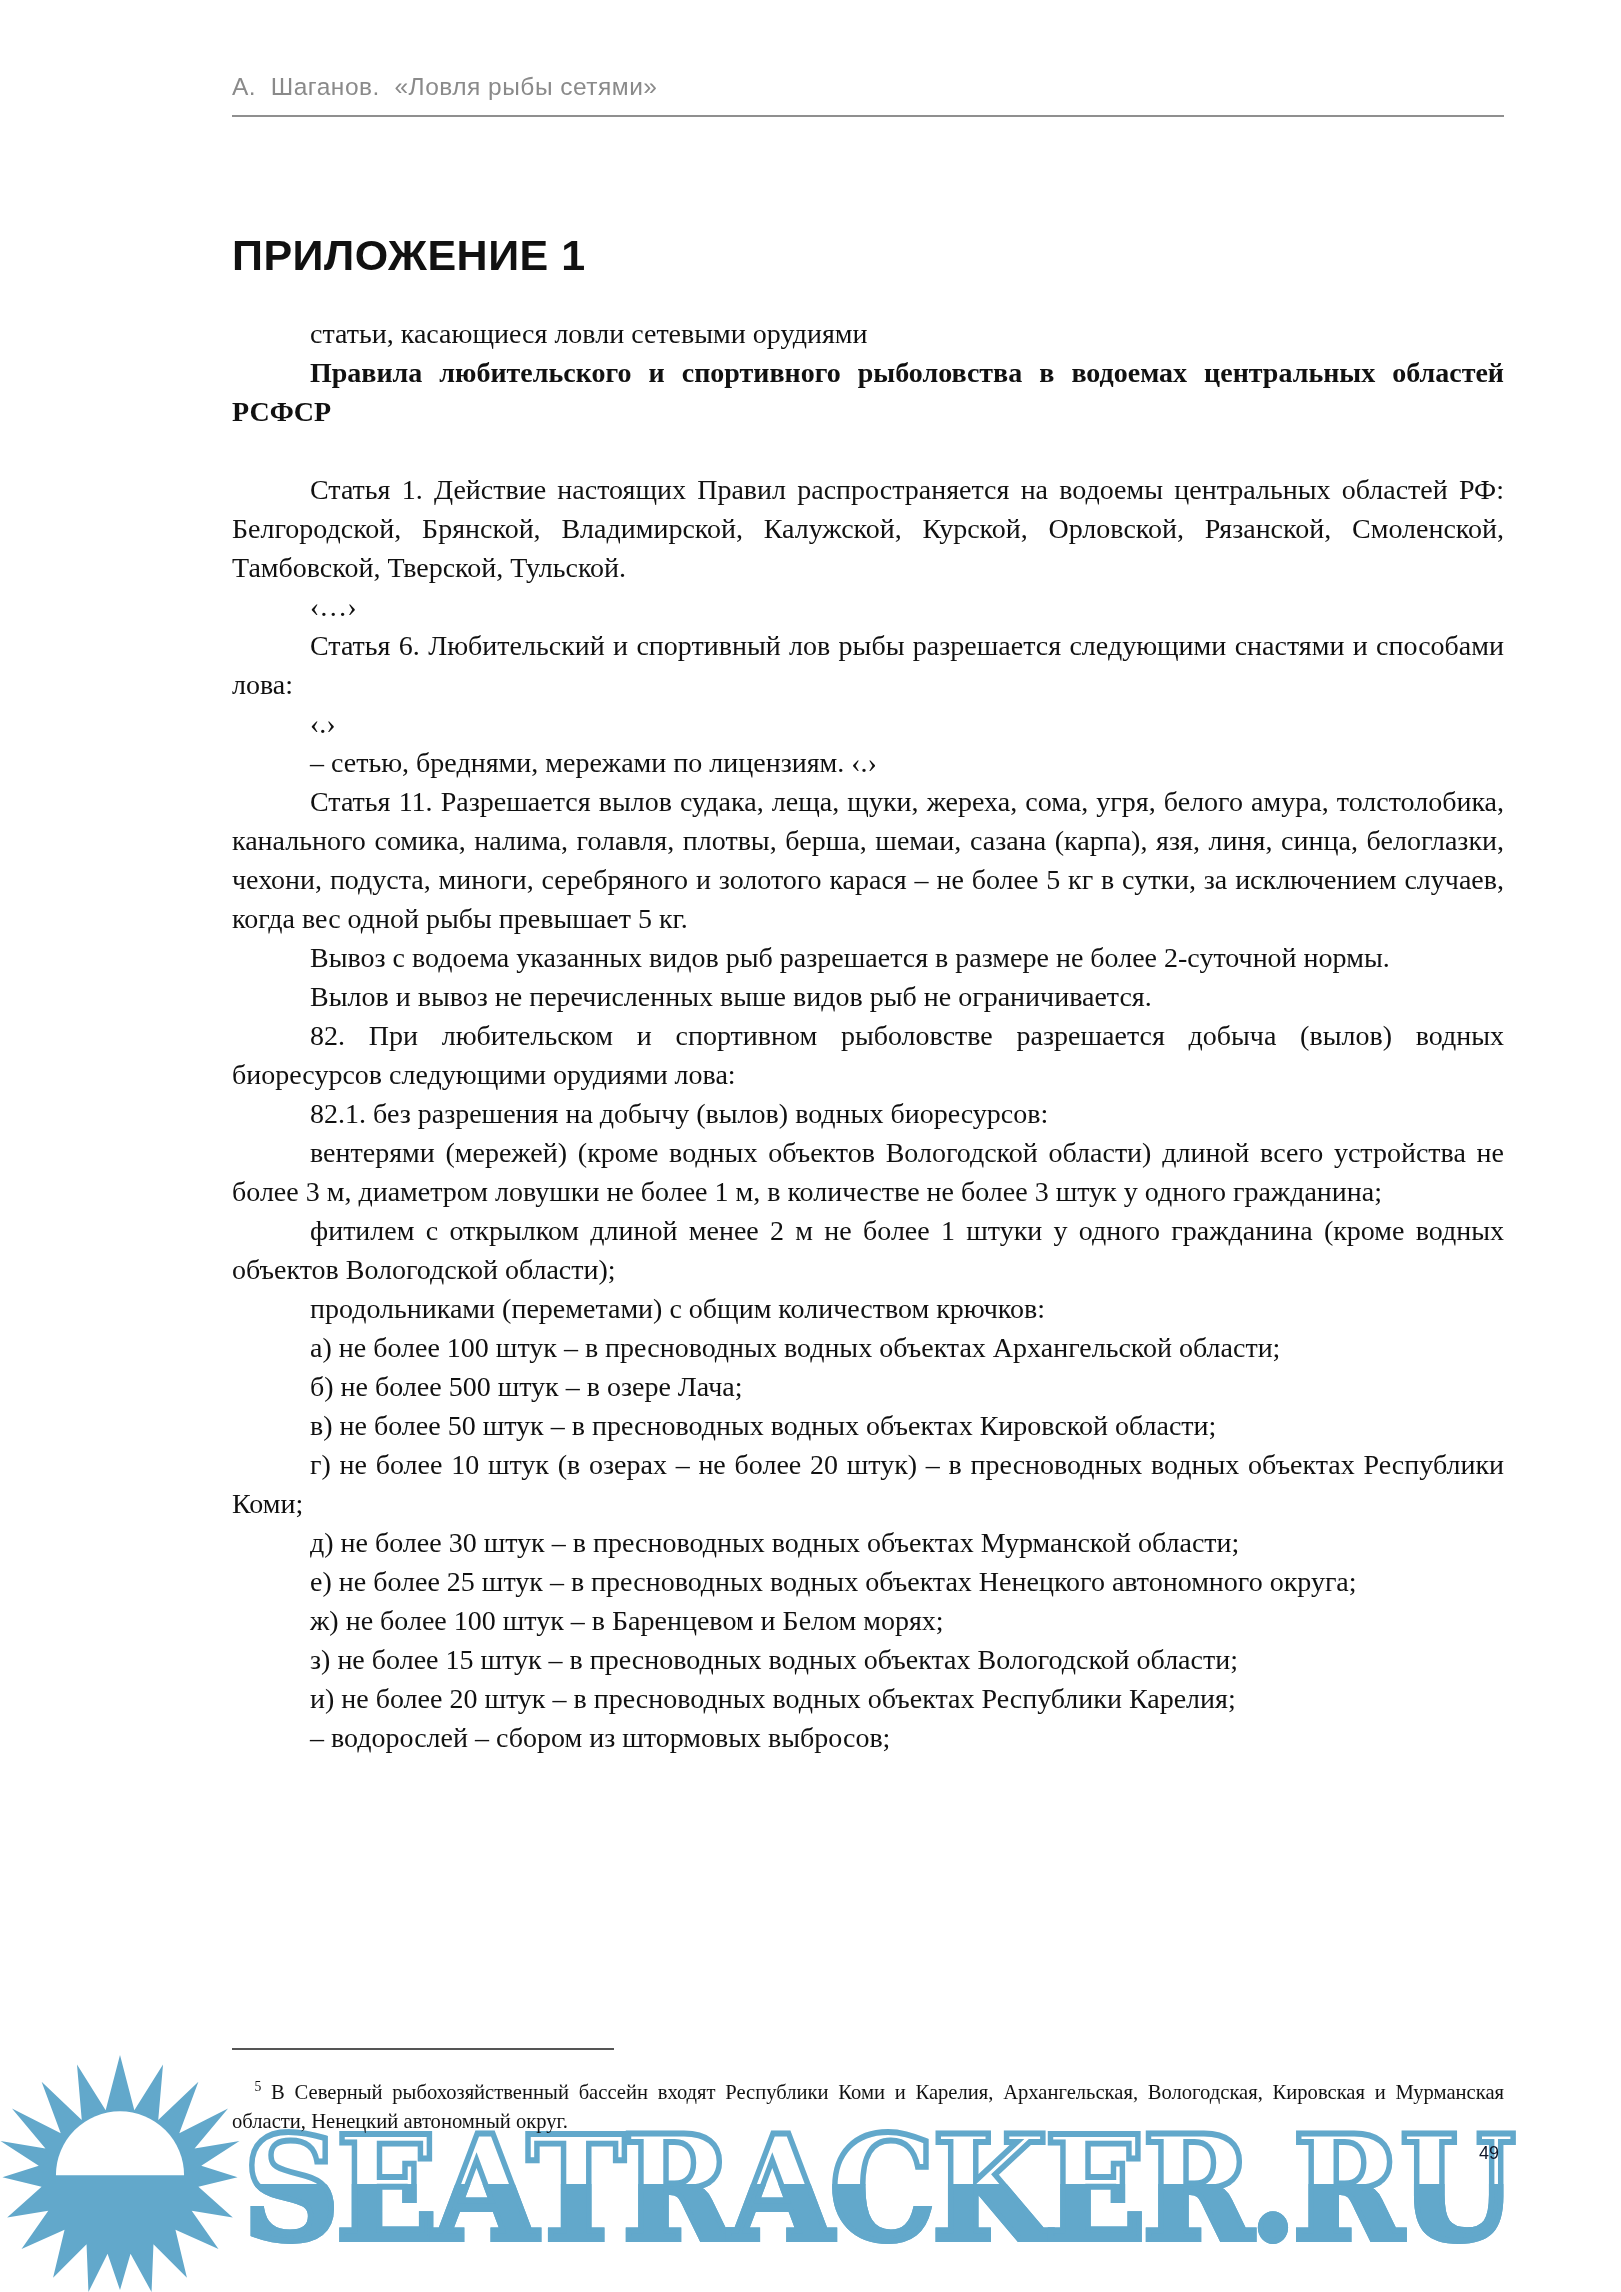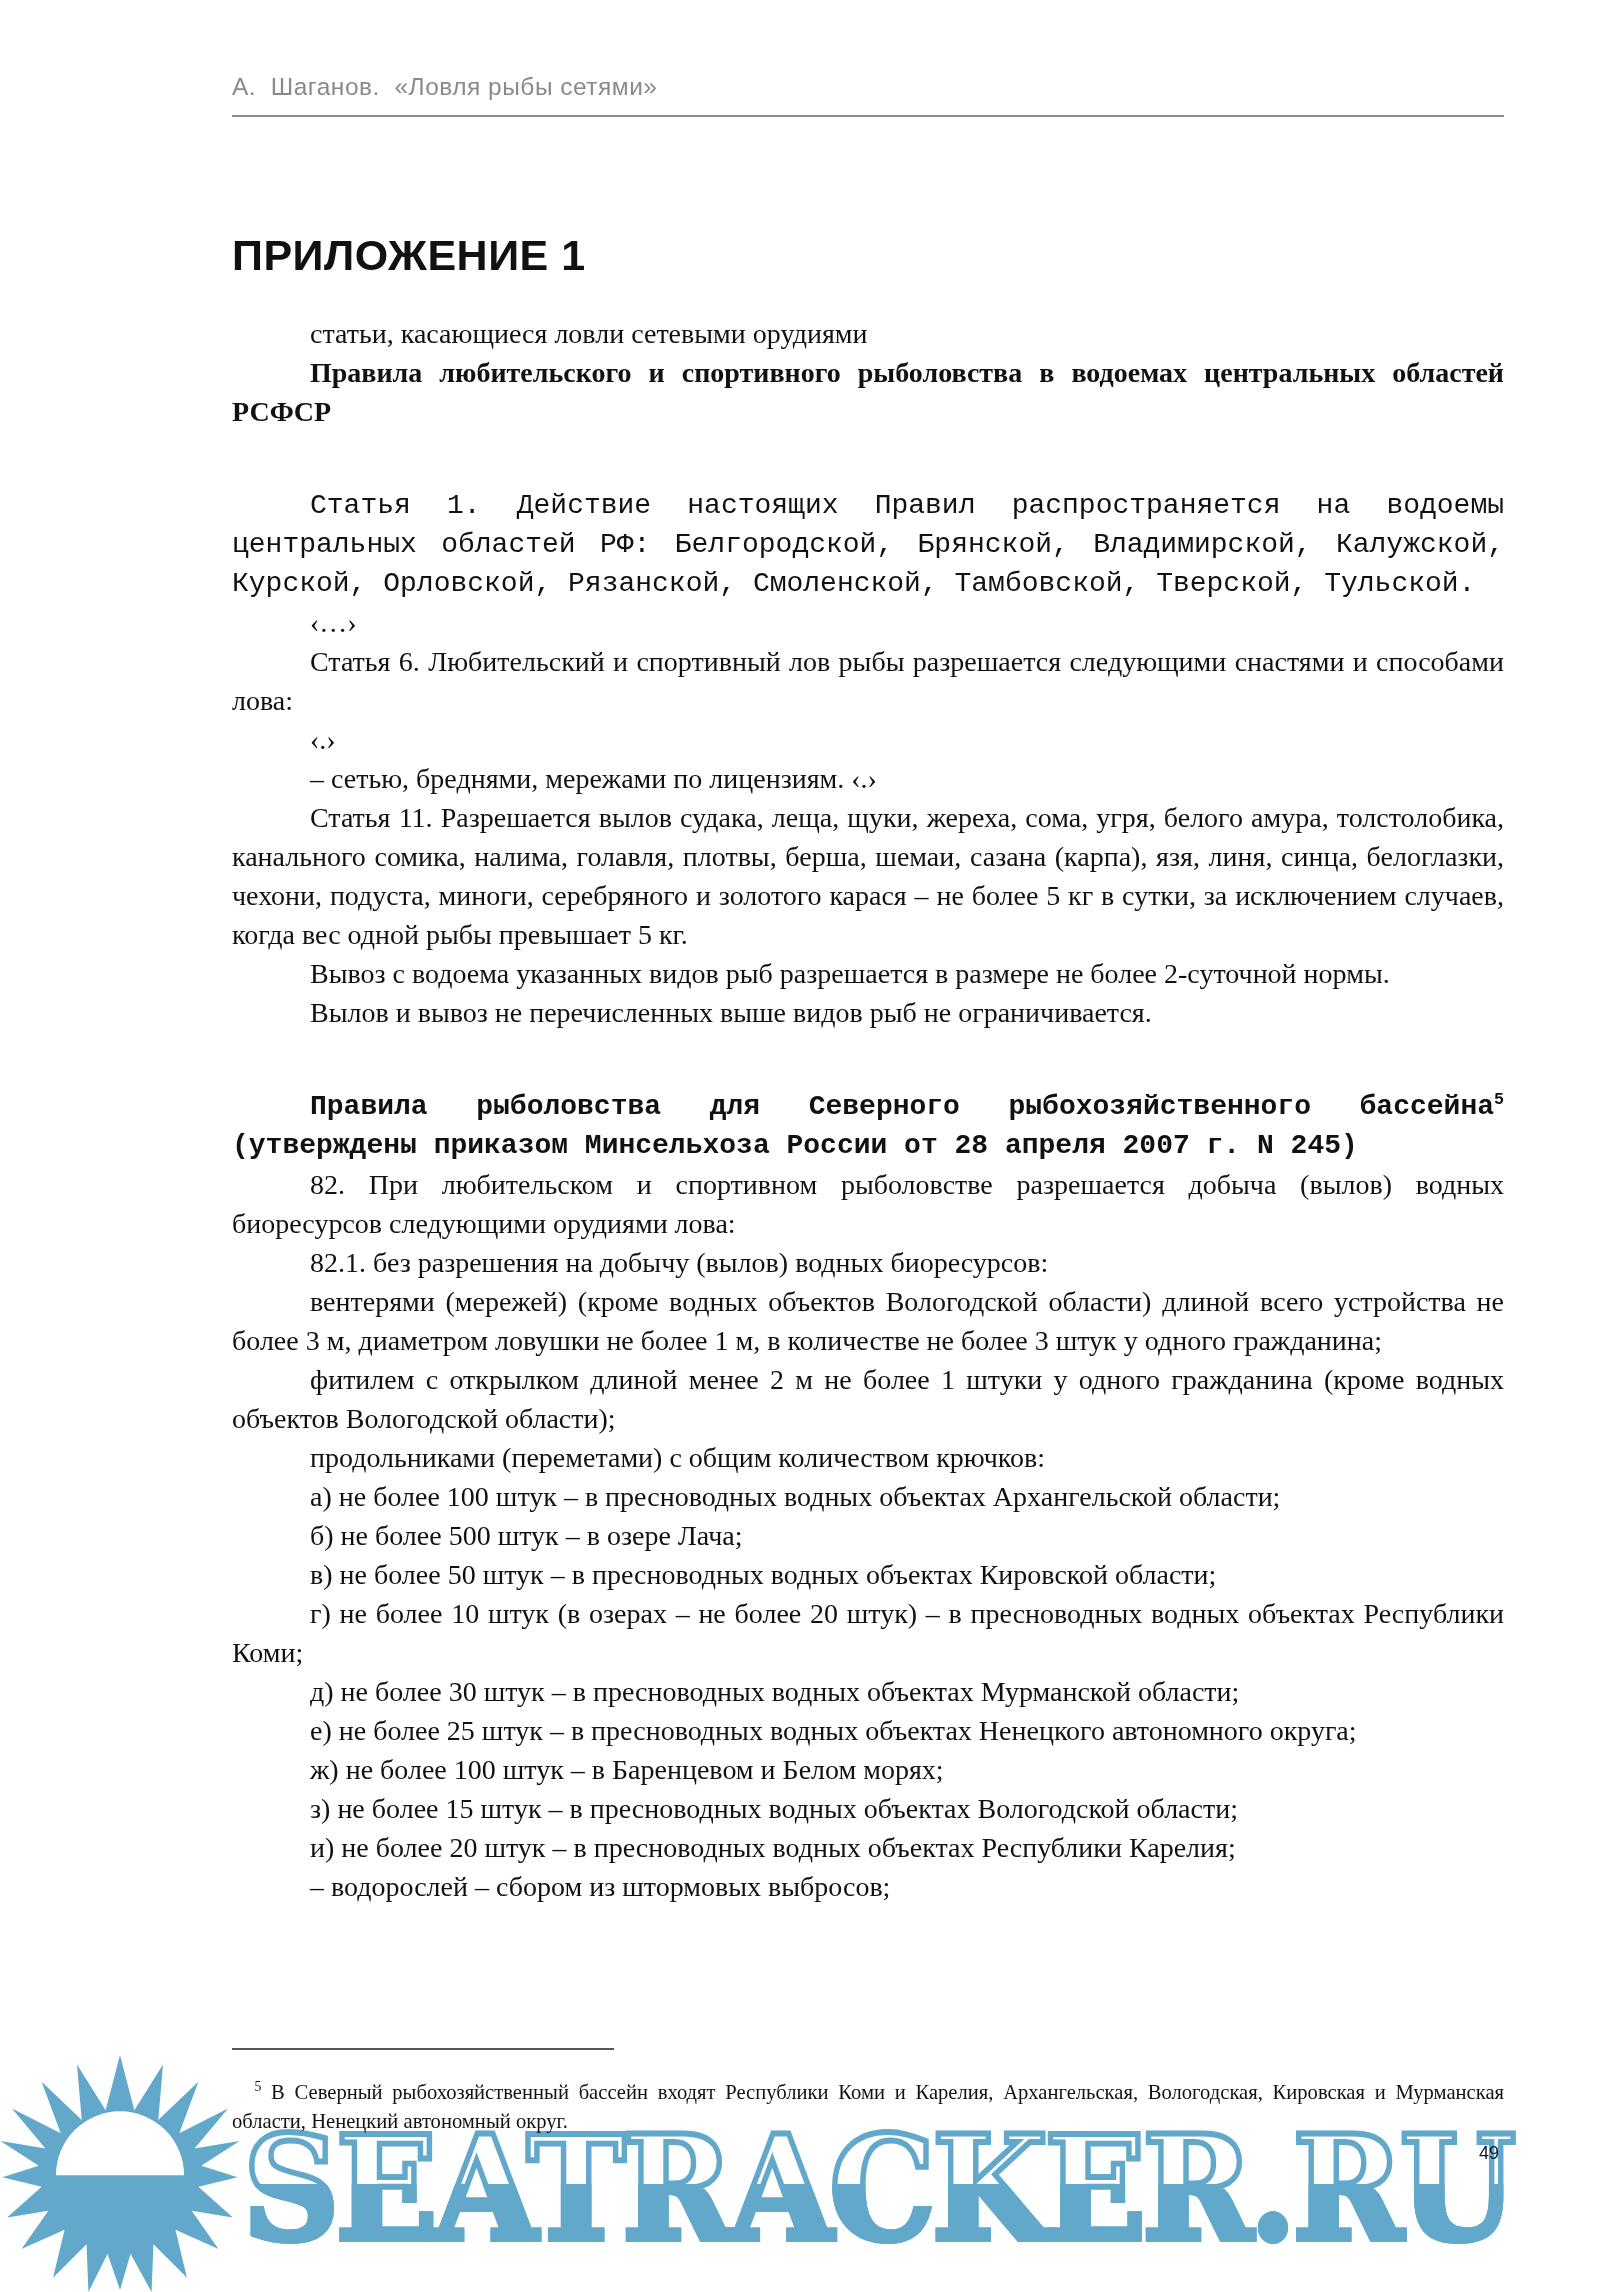--- a/index.html
+++ b/index.html
@@ -58,21 +58,21 @@
       font-size: 28px;
       line-height: 39px;
       color: #111;
       text-align: justify;
     }
     .body-text p {
       margin: 0;
       text-indent: 78px;
     }
     .body-text p.bold { font-weight: bold; }
-    .body-text p.gap-before { margin-top: 55px; font-family: Liberation Mono, monospace; }
+    .body-text p.gap-before { margin-top: 39px; }
     .body-text sup {
       font-size: 16.7px;
       line-height: 0;
       vertical-align: super;
     }
     .footnote-rule {
       position: absolute;
       left: 232px;
       top: 2048px;
       width: 382px;
@@ -152,21 +152,20 @@
     <p class="bold">Правила любительского и спортивного рыболовства в водоемах центральных областей РСФСР</p>
     <p class="gap-before">Статья 1. Действие настоящих Правил распространяется на водоемы центральных областей РФ: Белгородской, Брянской, Владимирской, Калужской, Курской, Орловской, Рязанской, Смоленской, Тамбовской, Тверской, Тульской.</p>
     <p>‹…›</p>
     <p>Статья 6. Любительский и спортивный лов рыбы разрешается следующими снастями и способами лова:</p>
     <p>‹.›</p>
     <p>– сетью, бреднями, мережами по лицензиям. ‹.›</p>
     <p>Статья 11. Разрешается вылов судака, леща, щуки, жереха, сома, угря, белого амура, толстолобика, канального сомика, налима, голавля, плотвы, берша, шемаи, сазана (карпа), язя, линя, синца, белоглазки, чехони, подуста, миноги, серебряного и золотого карася – не более 5 кг в сутки, за исключением случаев, когда вес одной рыбы превышает 5 кг.</p>
     <p>Вывоз с водоема указанных видов рыб разрешается в размере не более 2-суточной нормы.</p>
     <p>Вылов и вывоз не перечисленных выше видов рыб не ограничивается.</p>
 
-    <p class="bold gap-before"><span>Правила рыболовства для Северного рыбохозяйственного бассейна</span><sup>5</sup><span> (утверждены приказом Минсельхоза России от 28 апреля 2007 г. N 245)</span></p>
     <p>82. При любительском и спортивном рыболовстве разрешается добыча (вылов) водных биоресурсов следующими орудиями лова:</p>
     <p>82.1. без разрешения на добычу (вылов) водных биоресурсов:</p>
     <p>вентерями (мережей) (кроме водных объектов Вологодской области) длиной всего устройства не более 3 м, диаметром ловушки не более 1 м, в количестве не более 3 штук у одного гражданина;</p>
     <p>фитилем с открылком длиной менее 2 м не более 1 штуки у одного гражданина (кроме водных объектов Вологодской области);</p>
     <p>продольниками (переметами) с общим количеством крючков:</p>
     <p>а) не более 100 штук – в пресноводных водных объектах Архангельской области;</p>
     <p>б) не более 500 штук – в озере Лача;</p>
     <p>в) не более 50 штук – в пресноводных водных объектах Кировской области;</p>
     <p>г) не более 10 штук (в озерах – не более 20 штук) – в пресноводных водных объектах Республики Коми;</p>
     <p>д) не более 30 штук – в пресноводных водных объектах Мурманской области;</p>

